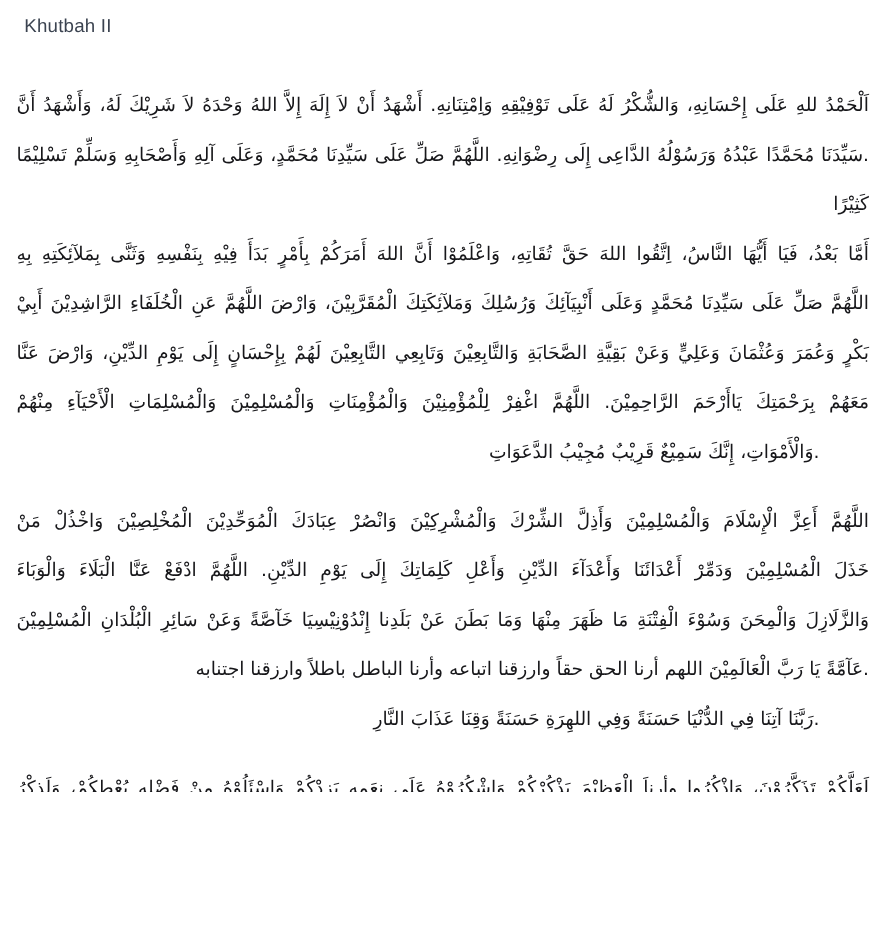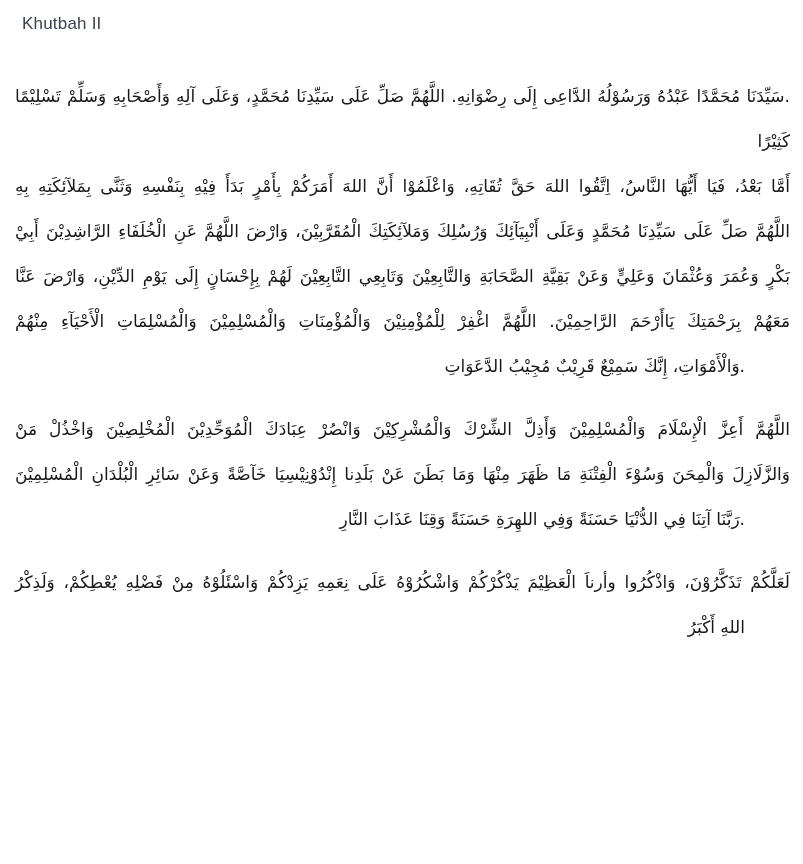--- a/index.html
+++ b/index.html
@@ -49,31 +49,34 @@
 </head>
 <body>
 
 <div class="page">
 
   <div class="doc-title">Khutbah II</div>
 
   <div class="arabic" dir="rtl">
 
     <div class="para">
+      <div class="line">اَلْحَمْدُ للهِ عَلَى إِحْسَانِهِ، وَالشُّكْرُ لَهُ عَلَى تَوْفِيْقِهِ وَاِمْتِنَانِهِ. أَشْهَدُ أَنْ لاَ إِلَهَ إِلاَّ اللهُ وَحْدَهُ لاَ شَرِيْكَ لَهُ، وَأَشْهَدُ أَنَّ</div>
       <div class="line">.سَيِّدَنَا مُحَمَّدًا عَبْدُهُ وَرَسُوْلُهُ الدَّاعِى إِلَى رِضْوَانِهِ. اللَّهُمَّ صَلِّ عَلَى سَيِّدِنَا مُحَمَّدٍ، وَعَلَى آلِهِ وَأَصْحَابِهِ وَسَلِّمْ تَسْلِيْمًا كَثِيْرًا</div>
       <div class="line">أَمَّا بَعْدُ، فَيَا أَيُّهَا النَّاسُ، اِتَّقُوا اللهَ حَقَّ تُقَاتِهِ، وَاعْلَمُوْا أَنَّ اللهَ أَمَرَكُمْ بِأَمْرٍ بَدَأَ فِيْهِ بِنَفْسِهِ وَثَنَّى بِمَلآئِكَتِهِ بِهِ</div>
       <div class="line">اللَّهُمَّ صَلِّ عَلَى سَيِّدِنَا مُحَمَّدٍ وَعَلَى أَنْبِيَآئِكَ وَرُسُلِكَ وَمَلآئِكَتِكَ الْمُقَرَّبِيْنَ، وَارْضَ اللَّهُمَّ عَنِ الْخُلَفَاءِ الرَّاشِدِيْنَ أَبِيْ</div>
       <div class="line">بَكْرٍ وَعُمَرَ وَعُثْمَانَ وَعَلِيٍّ وَعَنْ بَقِيَّةِ الصَّحَابَةِ وَالتَّابِعِيْنَ وَتَابِعِي التَّابِعِيْنَ لَهُمْ بِإِحْسَانٍ إِلَى يَوْمِ الدِّيْنِ، وَارْضَ عَنَّا</div>
       <div class="line">مَعَهُمْ بِرَحْمَتِكَ يَاأَرْحَمَ الرَّاحِمِيْنَ. اللَّهُمَّ اغْفِرْ لِلْمُؤْمِنِيْنَ وَالْمُؤْمِنَاتِ وَالْمُسْلِمِيْنَ وَالْمُسْلِمَاتِ الْأَحْيَآءِ مِنْهُمْ</div>
       <div class="line end inset">.وَالْأَمْوَاتِ، إِنَّكَ سَمِيْعٌ قَرِيْبٌ مُجِيْبُ الدَّعَوَاتِ</div>
     </div>
 
     <div class="para">
       <div class="line">اللَّهُمَّ أَعِزَّ الْإِسْلَامَ وَالْمُسْلِمِيْنَ وَأَذِلَّ الشِّرْكَ وَالْمُشْرِكِيْنَ وَانْصُرْ عِبَادَكَ الْمُوَحِّدِيْنَ الْمُخْلِصِيْنَ وَاخْذُلْ مَنْ</div>
+      <div class="line">خَذَلَ الْمُسْلِمِيْنَ وَدَمِّرْ أَعْدَائَنَا وَأَعْدَآءَ الدِّيْنِ وَأَعْلِ كَلِمَاتِكَ إِلَى يَوْمِ الدِّيْنِ. اللَّهُمَّ ادْفَعْ عَنَّا الْبَلَاءَ وَالْوَبَاءَ</div>
       <div class="line">وَالزَّلَازِلَ وَالْمِحَنَ وَسُوْءَ الْفِتْنَةِ مَا ظَهَرَ مِنْهَا وَمَا بَطَنَ عَنْ بَلَدِنا إِنْدُوْنِيْسِيَا خَآصَّةً وَعَنْ سَائِرِ الْبُلْدَانِ الْمُسْلِمِيْنَ</div>
+      <div class="line end">.عَآمَّةً يَا رَبَّ الْعَالَمِيْنَ اللهم أرنا الحق حقاً وارزقنا اتباعه وأرنا الباطل باطلاً وارزقنا اجتنابه</div>
       <div class="line end inset">.رَبَّنَا آتِنَا فِي الدُّنْيَا حَسَنَةً وَفِي اللهِرَةِ حَسَنَةً وَقِنَا عَذَابَ النَّارِ</div>
     </div>
 
     <div class="para">
       <div class="line">لَعَلَّكُمْ تَذَكَّرُوْنَ، وَاذْكُرُوا وأرناَ الْعَظِيْمَ يَذْكُرْكُمْ وَاشْكُرُوْهُ عَلَى نِعَمِهِ يَزِدْكُمْ وَاسْئَلُوْهُ مِنْ فَضْلِهِ يُعْطِكُمْ، وَلَذِكْرُ</div>
       <div class="line end inset">اللهِ أَكْبَرُ</div>
     </div>
 
   </div>
 

